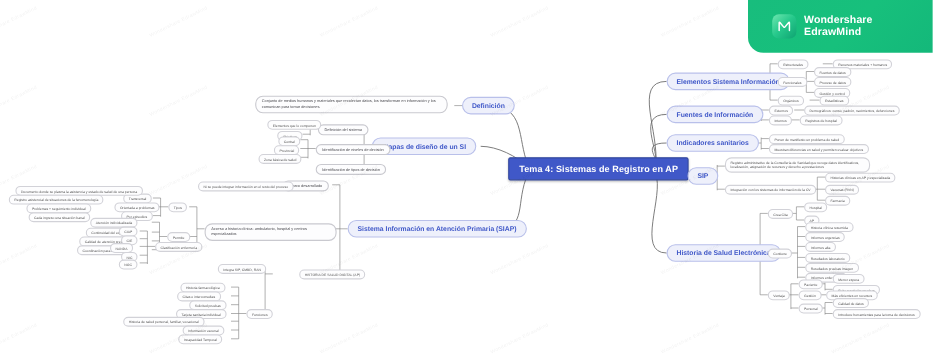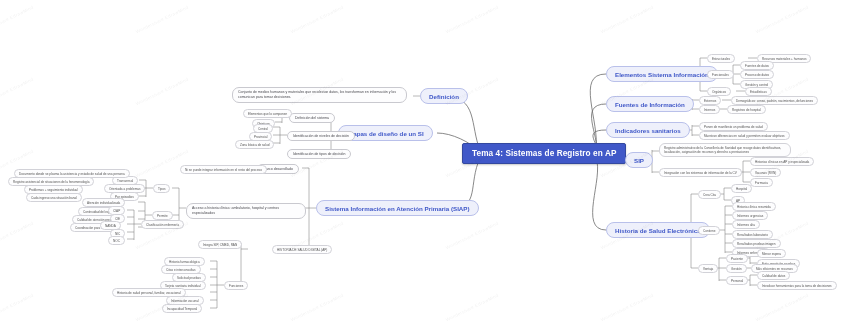--- a/index.html
+++ b/index.html
@@ -256,14 +256,25 @@
       <div class="wm" style="left: 600px; top: 246px;">Wondershare EdrawMind</div>
       <div class="wm" style="left: 755px; top: 246px;">Wondershare EdrawMind</div>
       <div class="wm" style="left: -20px; top: 318px;">Wondershare EdrawMind</div>
       <div class="wm" style="left: 135px; top: 318px;">Wondershare EdrawMind</div>
       <div class="wm" style="left: 290px; top: 318px;">Wondershare EdrawMind</div>
       <div class="wm" style="left: 445px; top: 318px;">Wondershare EdrawMind</div>
       <div class="wm" style="left: 600px; top: 318px;">Wondershare EdrawMind</div>
       <div class="wm" style="left: 755px; top: 318px;">Wondershare EdrawMind</div>
     </div>
 
+  <div id="brand">
+    <div class="mark">
+      <svg width="14" height="14" viewBox="0 0 24 24" aria-hidden="true">
+        <path d="M4 18.5V6.2c0-.6.7-.9 1.1-.4l6.1 7.3c.4.5 1.2.5 1.6 0l6.1-7.3c.4-.5 1.1-.2 1.1.4v12.3" fill="none" stroke="#ffffff" stroke-width="2.3" stroke-linecap="round" stroke-linejoin="round"></path>
+      </svg>
+    </div>
+    <div class="txt">
+      <div>Wondershare</div>
+      <div>EdrawMind</div>
+    </div>
+  </div>
 
 </div>
 
 </body></html>

